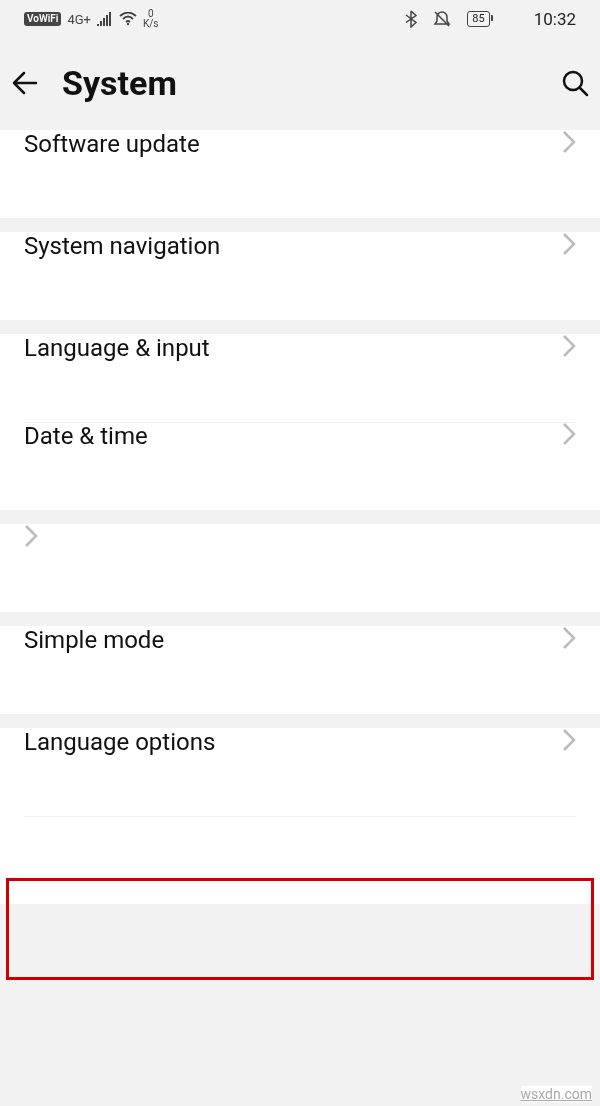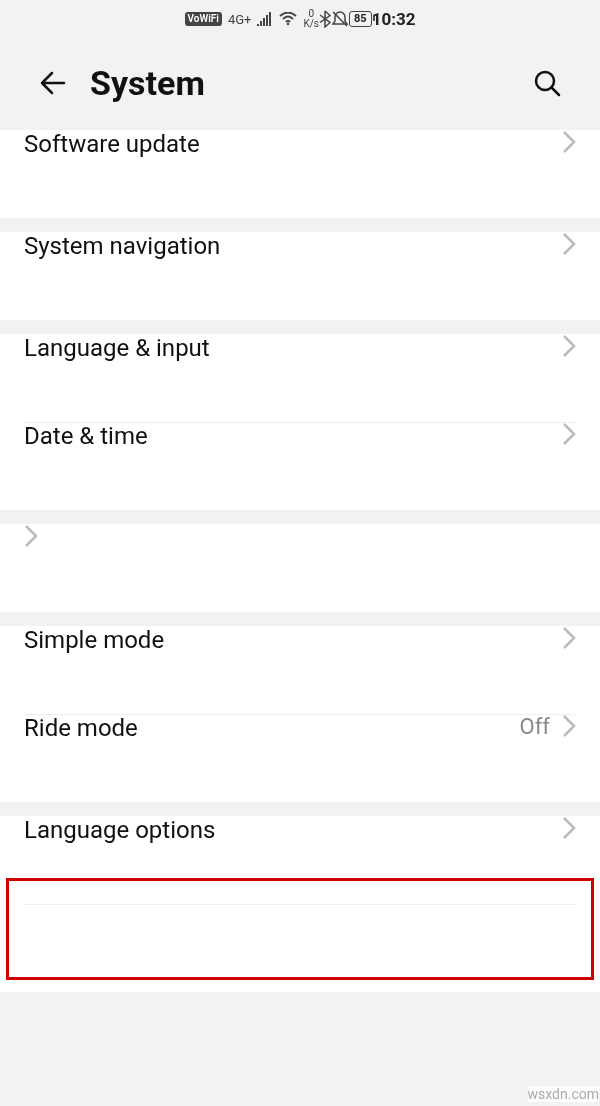--- a/index.html
+++ b/index.html
@@ -13,35 +13,34 @@
       height: 1106px;
       background: #f2f2f2;
       overflow: hidden;
       position: relative;
     }
     .status-bar {
       height: 36px;
       background: #f2f2f2;
       display: flex;
       align-items: center;
-      justify-content: center;
+      justify-content: space-between;
       padding: 2px 24px 0 24px;
       font-size: 15px;
       color: #222;
     }
     .status-left {
       display: flex;
       align-items: center;
       gap: 6px;
     }
     .status-right {
       display: flex;
       align-items: center;
-      gap: 0;
-      font-weight: bold;
+      gap: 16px;
     }
     .vowifi-badge {
       background: #444;
       color: #fff;
       font-size: 10px;
       font-weight: 600;
       padding: 1px 3px;
       border-radius: 3px;
       line-height: 1.2;
     }
@@ -69,21 +68,21 @@
       width: 2px;
       height: 6px;
       background: #444;
       border-radius: 0 1px 1px 0;
     }
     .header {
       height: 94px;
       background: #f2f2f2;
       display: flex;
       align-items: center;
-      padding: 0 38px;
+      padding: 0 10px;
       gap: 22px;
     }
     .header-title {
       font-size: 34px;
       font-weight: 700;
       color: #111;
       flex: 1;
     }
     .section {
       background: #fff;
@@ -119,24 +118,25 @@
     }
     .highlight-box {
       position: absolute;
       border: 3px solid #d10000;
       pointer-events: none;
       z-index: 10;
     }
     .watermark {
       position: absolute;
       bottom: 4px;
-      right: 1px;
+      right: 8px;
       font-size: 14px;
       color: #aaa;
       background: rgba(255,255,255,0.8);
+      text-decoration: underline;
     }
     svg { display: block; }
   </style>
 </head>
 <body>
 
 <div class="status-bar">
   <div class="status-left">
     <span class="vowifi-badge">VoWiFi</span>
     <span style="font-size:13px;line-height:1;color:#444;">4G+</span>
@@ -161,21 +161,21 @@
       <svg width="12" height="18" viewBox="0 0 12 18">
           <path fill="none" stroke="#444" stroke-width="1.5" d="M6 1v16l5-4.5L1 5M6 1l5 4.5L1 12.5"></path>
         </svg>
     </span>
     <span>
       <svg width="18" height="18" viewBox="0 0 18 18">
           <path fill="none" stroke="#444" stroke-width="1.5" d="M9 2a5 5 0 015 5v4l2 3H2l2-3V7a5 5 0 015-5zM2 2l14 14"></path>
         </svg>
     </span>
     <span class="battery-box">85</span>
-    <span style="font-size:17px;">10:32</span>
+    <span style="font-size:17px;margin-left:28px;">10:32</span>
   </div>
 </div>
 
 <div class="header">
   <span>
     <svg width="30" height="30" viewBox="0 0 30 30">
         <path fill="none" stroke="#111" stroke-width="2.5" stroke-linecap="round" d="M4 15h22M4 15L14 5M4 15l10 10"></path>
       </svg>
   </span>
   <span class="header-title">System</span>
@@ -240,29 +240,20 @@
 
 <div class="section">
   <div class="row">
     <span class="row-label">Simple mode</span>
     <span class="chevron">
         <svg width="14" height="24" viewBox="0 0 14 24">
           <path fill="none" stroke="#bbb" stroke-width="2.5" d="M2 2l10 10L2 22"></path>
         </svg>
       </span>
   </div>
-  <div class="row">
-    <span class="row-label">Ride mode</span>
-    <span class="row-value">Off</span>
-    <span class="chevron">
-        <svg width="14" height="24" viewBox="0 0 14 24">
-          <path fill="none" stroke="#bbb" stroke-width="2.5" d="M2 2l10 10L2 22"></path>
-        </svg>
-      </span>
-  </div>
 </div>
 
 <div class="section" style="margin-bottom:0;">
   <div class="row">
     <span class="row-label">Language options</span>
     <span class="chevron">
         <svg width="14" height="24" viewBox="0 0 14 24">
           <path fill="none" stroke="#bbb" stroke-width="2.5" d="M2 2l10 10L2 22"></path>
         </svg>
       </span>

